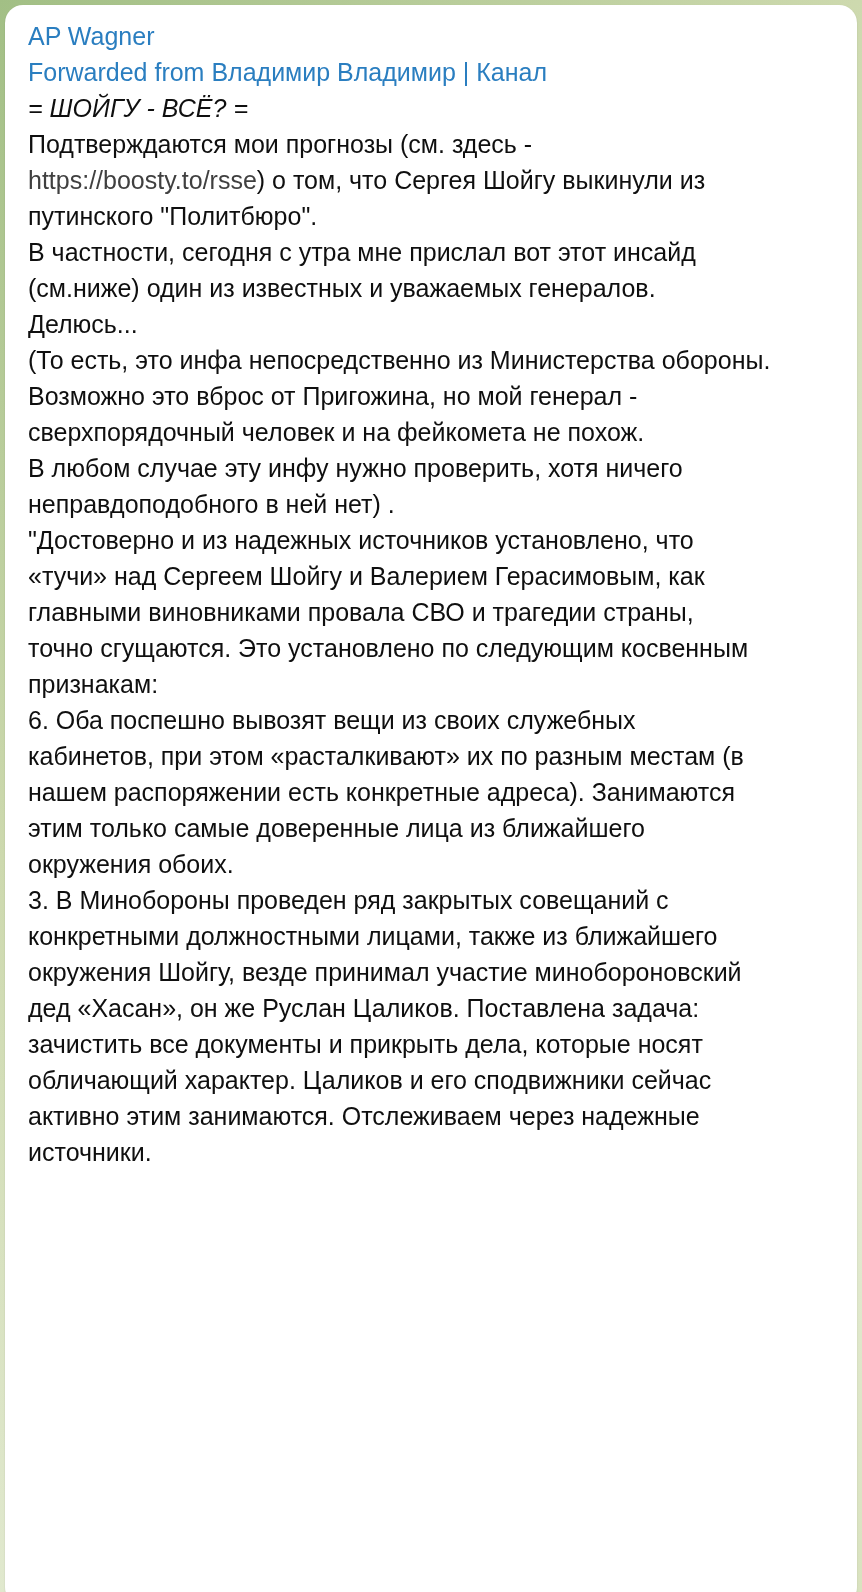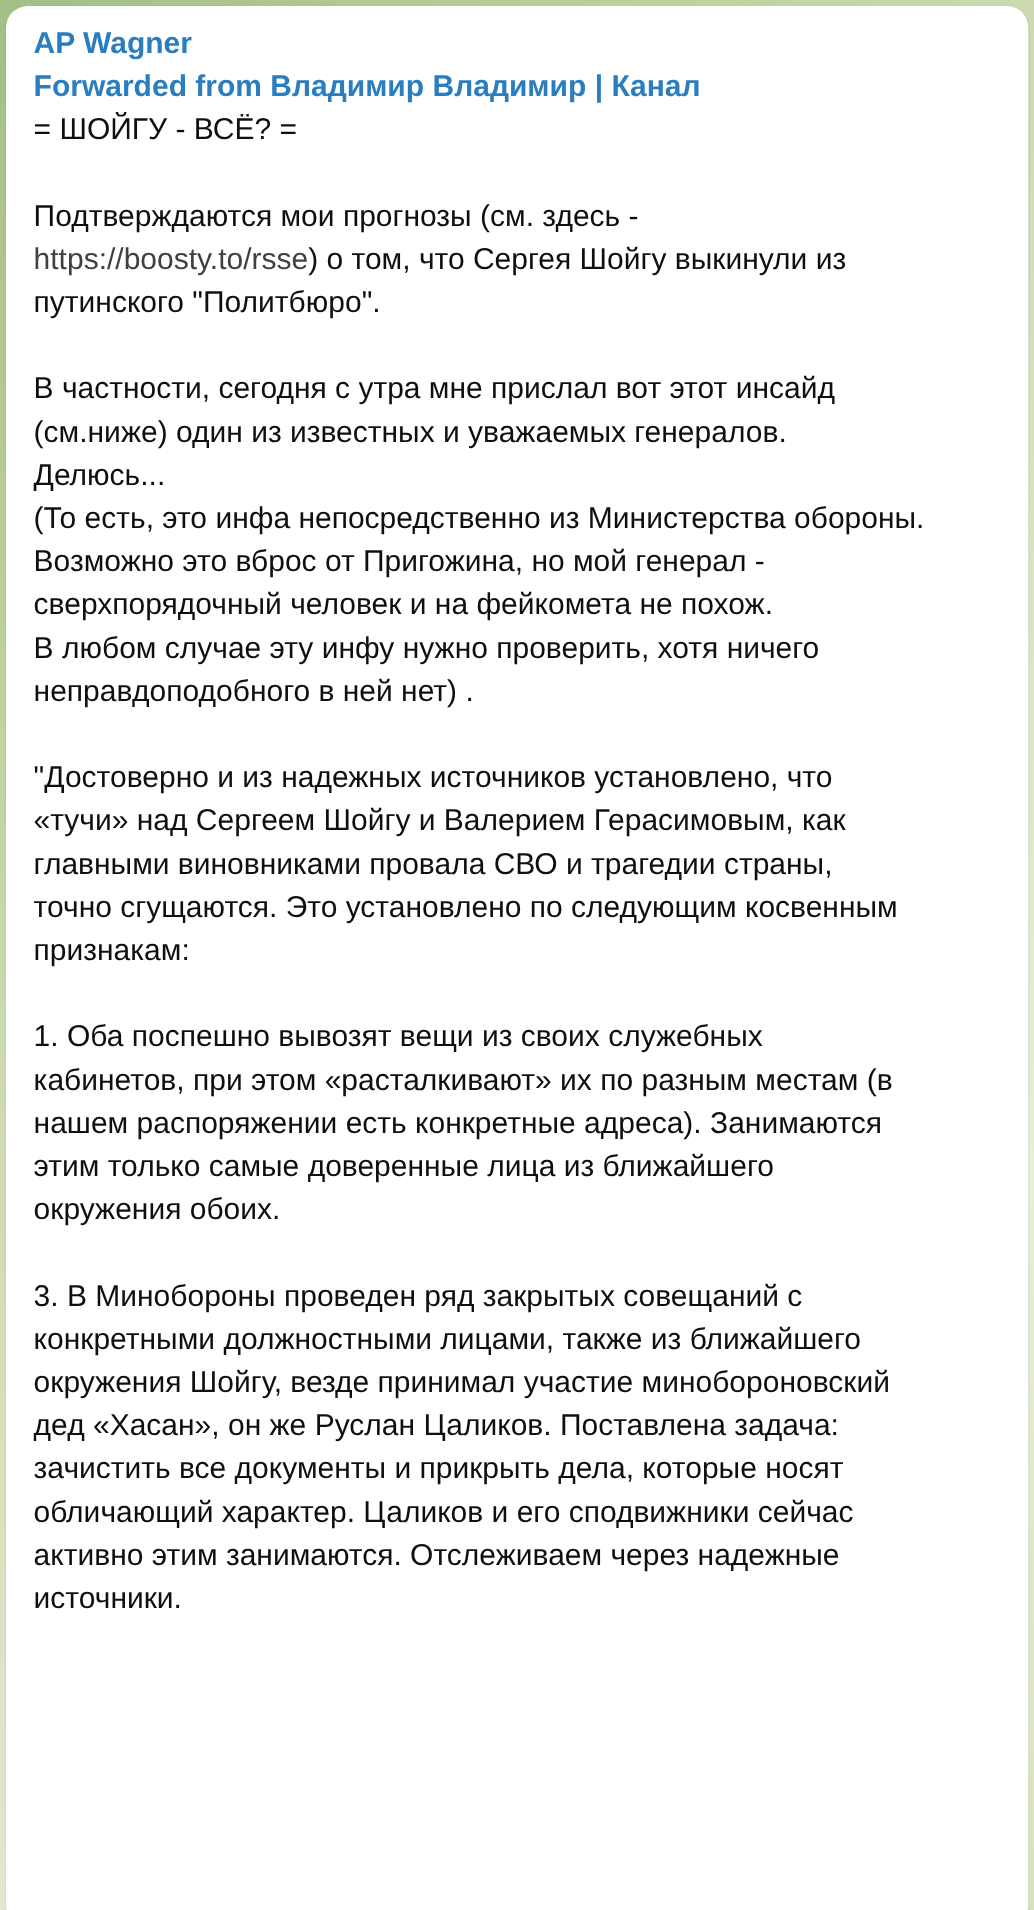--- a/index.html
+++ b/index.html
@@ -17,37 +17,36 @@
     left: 5px; top: 5px;
     width: 852px;
     height: 1600px; 
     background: #ffffff;
     border-radius: 18px;
     box-shadow: 0 1px 2px rgba(0,0,0,0.12);
     padding: 13px 30px 20px 23px;
   }
   .sender-name, .forwarded-from {
     color: #2a7ec0;
-    font-weight: bold;
+    font-weight: normal;
     font-size: 25px;
     line-height: 36px;
     cursor: pointer;
     display: block;
     text-decoration: none;
   }
   .msg-body {
     color: #0f0f0f;
     font-size: 25px;
     line-height: 36px;
   }
   .para {
     white-space: pre-line;
-    margin-top: 36px;
   }
-  .para.first { margin-top: 0; }
+  .para.first { margin-top: 0; font-style: italic; }
   a.inline-link {
     color: #404040;
     text-decoration: none;
     cursor: pointer;
   }
 </style>
 </head>
 <body>
 
 <div class="message-card">
@@ -72,21 +71,21 @@
 сверхпорядочный человек и на фейкомета не похож.
 В любом случае эту инфу нужно проверить, хотя ничего
 неправдоподобного в ней нет) .</div>
 
     <div class="para">"Достоверно и из надежных источников установлено, что
 «тучи» над Сергеем Шойгу и Валерием Герасимовым, как
 главными виновниками провала СВО и трагедии страны,
 точно сгущаются. Это установлено по следующим косвенным
 признакам:</div>
 
-    <div class="para">1. Оба поспешно вывозят вещи из своих служебных
+    <div class="para">6. Оба поспешно вывозят вещи из своих служебных
 кабинетов, при этом «расталкивают» их по разным местам (в
 нашем распоряжении есть конкретные адреса). Занимаются
 этим только самые доверенные лица из ближайшего
 окружения обоих.</div>
 
 
     <div class="para">3. В Минобороны проведен ряд закрытых совещаний с
 конкретными должностными лицами, также из ближайшего
 окружения Шойгу, везде принимал участие минобороновский
 дед «Хасан», он же Руслан Цаликов. Поставлена задача:

